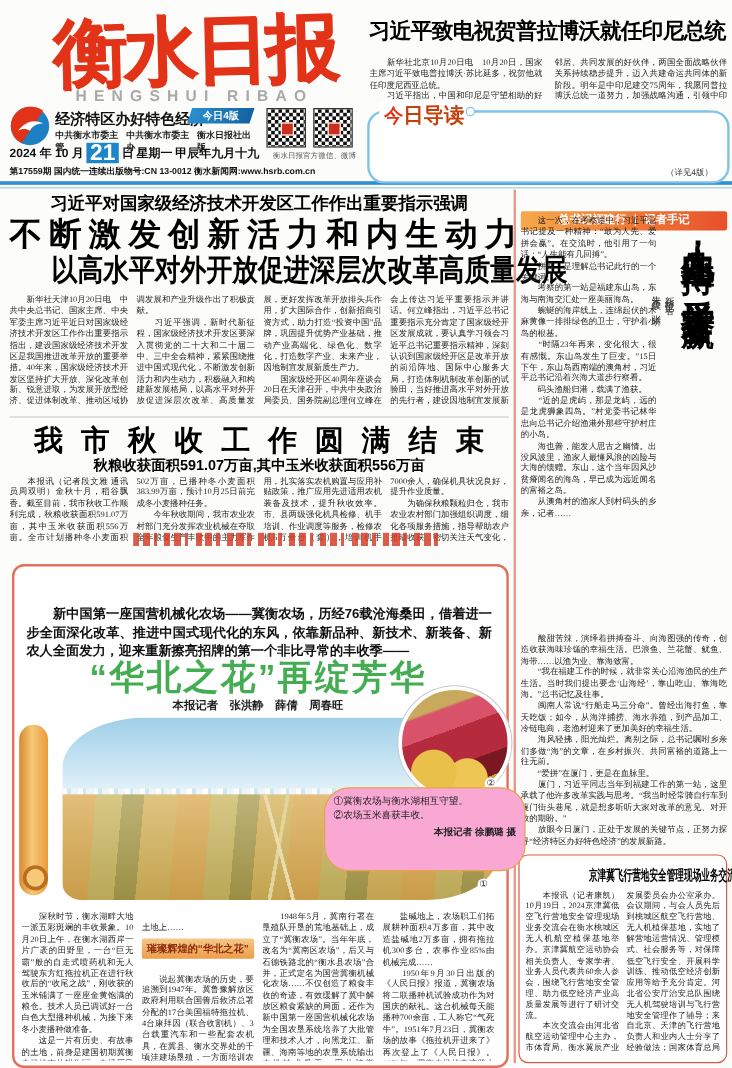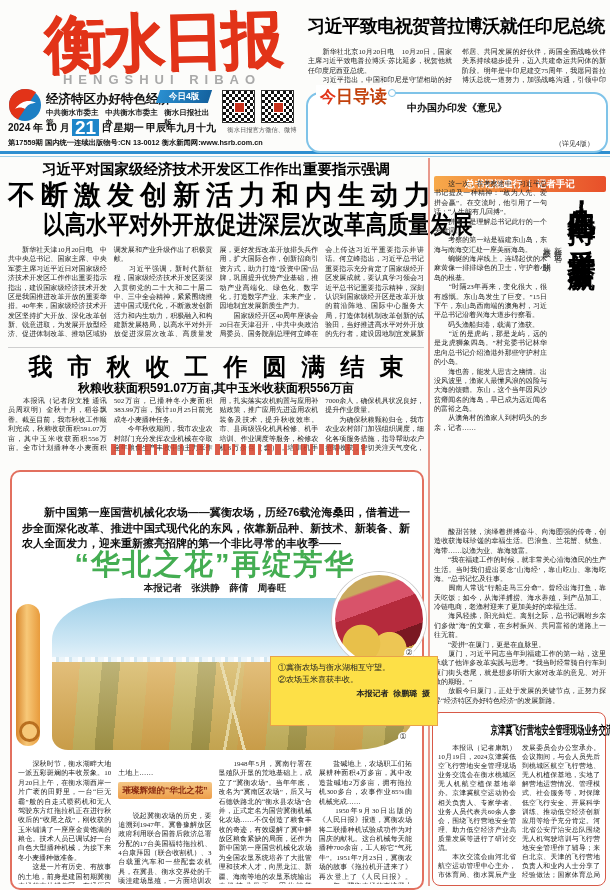--- a/index.html
+++ b/index.html
@@ -123,23 +123,23 @@
       linear-gradient(100deg,transparent 49.4%,#e3d49e 49.4% 50.2%,transparent 50.2%),
       linear-gradient(180deg,rgba(255,255,255,.25),rgba(0,0,0,.08));}
   .inset-photo{left:332px;top:572px;width:88px;height:88px;border-radius:50%;
     border:3px solid #fff;box-shadow:0 0 0 1px #ccc;overflow:hidden;z-index:4;
     background:
       radial-gradient(circle at 30% 78%,#e8c04a 0 20%,transparent 21%),
       radial-gradient(circle at 62% 84%,#edc654 0 18%,transparent 19%),
       linear-gradient(160deg,#c9a95e 0 22%,#d8536a 24% 40%,#b52a3c 40% 66%,#7a1822 66% 82%,#caa045 82%);}
   .marker{width:10px;height:10px;border-radius:50%;background:#fff;color:#333;
     font-size:8px;line-height:10px;text-align:center;z-index:5;}
-  .caption-bubble{left:270px;top:656px;width:152px;height:58px;background:#fde047;
-    border:1.5px solid #e8a24a;border-radius:0;padding:5px 7px;z-index:5;
-    font-family:Liberation Mono, monospace;font-size:8px;line-height:1.5;color:#222;}
+  .caption-bubble{left:270px;top:656px;width:152px;height:58px;background:#f9a8d4;
+    border:1.5px solid #e8a24a;border-radius:21px;padding:5px 7px;z-index:5;
+    font-family:Liberation Sans, sans-serif;font-size:8px;line-height:1.5;color:#222;}
   .caption-credit{text-align:right;font-weight:bold;margin-top:2px;}
   .feat-cols{left:18px;top:760px;width:394px;height:124px;display:grid;
     grid-template-columns:repeat(4,1fr);gap:7px;overflow:hidden;}
   .feat-cols .bodytext{height:124px;}
   .feat-subhead{display:block;background:linear-gradient(180deg,#f5c888,#ed9d48);
     color:#8a2a10;font-weight:bold;font-size:8.5px;text-align:center;
     padding:3px 1px;margin:3px 0;border-radius:2px;white-space:normal;
     font-family:"Liberation Sans",sans-serif;}
   
   .vert-divider{left:428px;top:158px;width:1.5px;height:728px;background:#e8998c;}
@@ -195,21 +195,20 @@
 <div class="abs header-rule"></div>
 <div class="abs header-rule2"></div>
 
 <div class="abs tr-headline">习近平致电祝贺普拉博沃就任印尼总统</div>
 <div class="abs tr-body bodytext">　　新华社北京10月20日电　10月20日，国家主席习近平致电普拉博沃·苏比延多，祝贺他就任印度尼西亚总统。
 　　习近平指出，中国和印尼是守望相助的好邻居、共同发展的好伙伴，两国全面战略伙伴关系持续稳步提升，迈入共建命运共同体的新阶段。明年是中印尼建交75周年，我愿同普拉博沃总统一道努力，加强战略沟通，引领中印尼命运共同体建设不断迈上新台阶，为两国人民带来更多福祉，为地区乃至世界的和平稳定注入更多确定性。</div>
 
 <div class="abs guide-box">
   <div class="guide-label">今日导读</div>
   <div class="guide-line"></div>
-  <div class="guide-kicker">中办国办印发《意见》</div>
   <div class="guide-note">（详见4版）</div>
 </div>
 
 <div class="abs lead-kicker">习近平对国家级经济技术开发区工作作出重要指示强调</div>
 <div class="abs lead-h1">不断激发创新活力和内生动力</div>
 <div class="abs lead-h2"><span>以高水平对外开放促进深层次改革高质量发展</span></div>
 <div class="abs lead-body bodytext">　　新华社天津10月20日电　中共中央总书记、国家主席、中央军委主席习近平近日对国家级经济技术开发区工作作出重要指示指出，建设国家级经济技术开发区是我国推进改革开放的重要举措。40年来，国家级经济技术开发区坚持扩大开放、深化改革创新、锐意进取，为发展开放型经济、促进体制改革、推动区域协调发展和产业升级作出了积极贡献。
 　　习近平强调，新时代新征程，国家级经济技术开发区要深入贯彻党的二十大和二十届二中、三中全会精神，紧紧围绕推进中国式现代化，不断激发创新活力和内生动力，积极融入和构建新发展格局，以高水平对外开放促进深层次改革、高质量发展，更好发挥改革开放排头兵作用，扩大国际合作，创新招商引资方式，助力打造“投资中国”品牌，巩固提升优势产业基础，推动产业高端化、绿色化、数字化，打造数字产业、未来产业，因地制宜发展新质生产力。
 　　国家级经开区40周年座谈会20日在天津召开，中共中央政治局委员、国务院副总理何立峰在会上传达习近平重要指示并讲话。何立峰指出，习近平总书记重要指示充分肯定了国家级经开区发展成就，要认真学习领会习近平总书记重要指示精神，深刻认识到国家级经开区是改革开放的前沿阵地、国际中心服务大局，打造体制机制改革创新的试验田，当好推进高水平对外开放的先行者，建设因地制宜发展新质生产力的示范区，带动区域协调发展稳步提升，成为推动经济转型升级、服务构建新发展格局的生力军，努力开创经开区工作新局面。
 　　商务部、中央编办、工业和信息化部、自然资源部、天津、江苏、安徽、广西和海关总署负责同志作了发言。</div>

